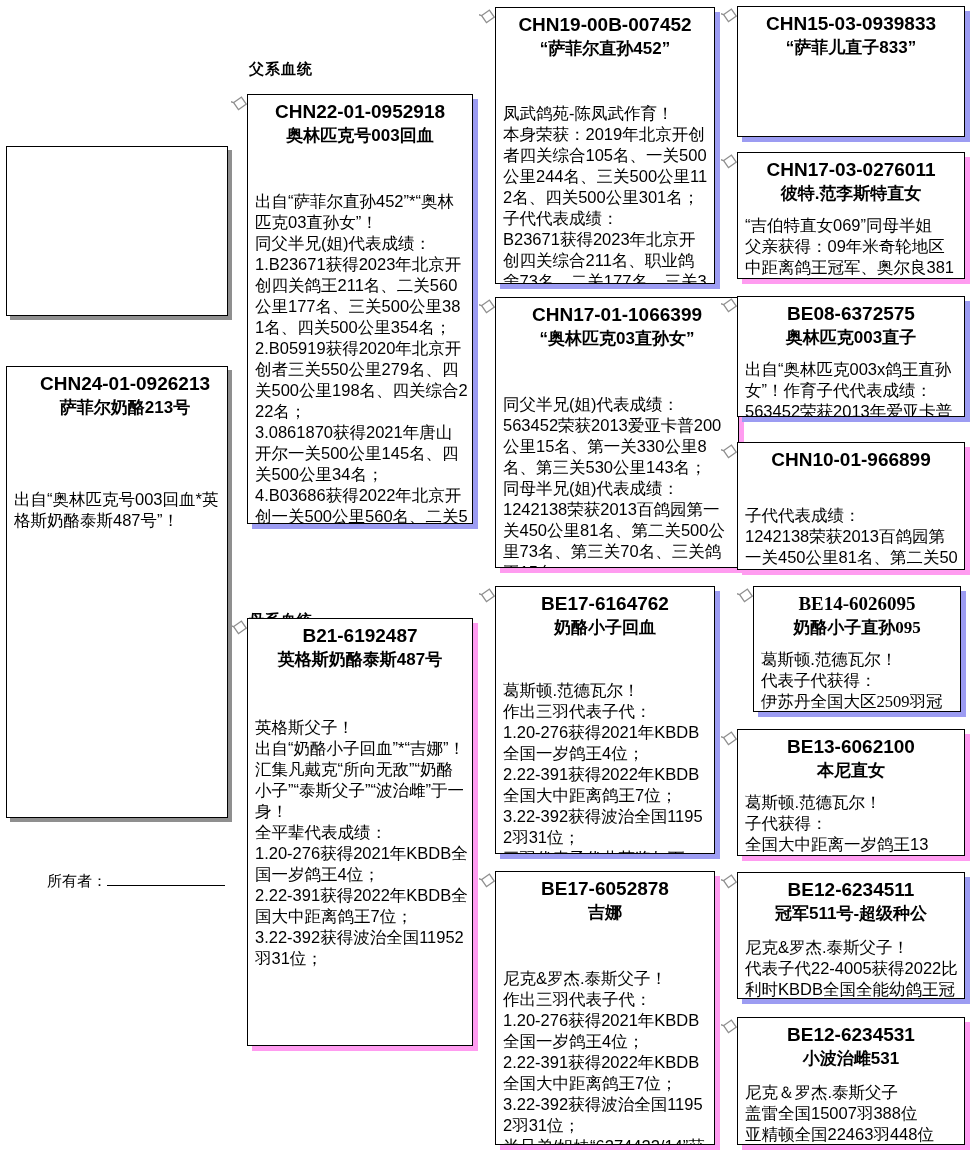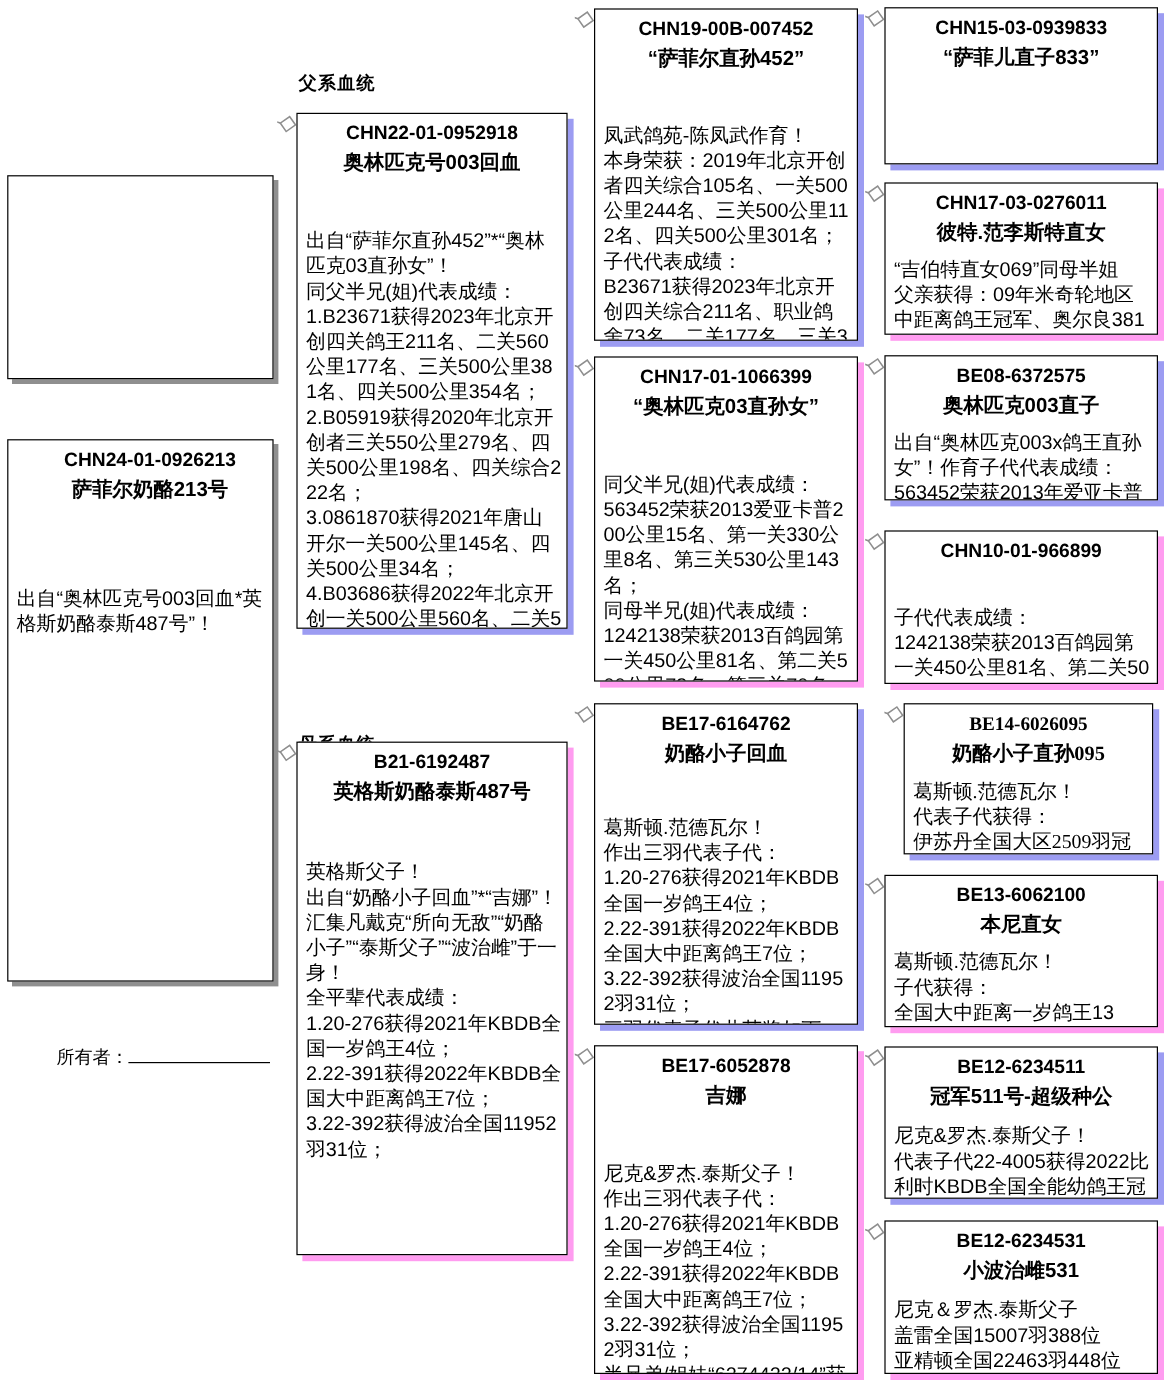--- a/index.html
+++ b/index.html
@@ -6,21 +6,21 @@
   #stage{
     position:relative;width:972px;height:1152px;background:#ffffff;overflow:hidden;
     font-family:"Liberation Sans",sans-serif;color:#000;
   }
   .lineage-label{position:absolute;font-size:15px;font-weight:bold;letter-spacing:1px;}
   .pbox{position:absolute;}
   .card{position:absolute;left:0;top:0;right:0;bottom:0;border:1.5px solid #000;background:#fff;overflow:hidden;}
   .card.blue{box-shadow:5px 5px 0 0 var(--pat,#9c9cf2);}
   .card.pink{box-shadow:5px 5px 0 0 var(--mat,#ff9cf0);}
   .card.gray{box-shadow:4px 4px 0 0 var(--neu,#8f8f8f);padding-left:16px;}
-  .hd{margin-top:5px;text-align:center;font-weight:bold;font-size:16px;line-height:24px;white-space:nowrap;}
+  .hd{margin-top:5px;text-align:center;font-weight:bold;font-size:19px;line-height:24px;white-space:nowrap;}
   .nm{text-align:center;font-weight:bold;font-size:17px;line-height:24px;white-space:nowrap;}
   .bd{position:absolute;left:7px;right:4px;font-size:16.5px;line-height:21px;
       white-space:pre-wrap;word-break:break-all;}
   .bucket{position:absolute;left:-16px;top:-1px;width:18px;height:18px;}
   .owner{position:absolute;font-size:15px;}
   .owner-blank{display:inline-block;width:118px;border-bottom:1.5px solid #000;height:14px;vertical-align:baseline;}
 </style>
 </head>
 <body>
 
@@ -96,21 +96,21 @@
     <div class="card blue">
       <div class="hd">CHN19-00B-007452</div>
       <div class="nm">“萨菲尔直孙452”</div>
       <div class="bd" style="top:95px;">凤武鸽苑-陈凤武作育！
 本身荣获：2019年北京开创者四关综合105名、一关500公里244名、三关500公里112名、四关500公里301名；
 子代代表成绩：
 B23671获得2023年北京开创四关综合211名、职业鸽舍73名、二关177名、三关381名.</div>
     </div>
   </div>
 
-  <div class="pbox" style="left:495px;top:297px;width:220px;height:271px;">
+  <div class="pbox" style="left:495px;top:297px;width:220px;height:271px;padding-left:24px;">
     <span class="bucket"><svg width="18" height="18" viewBox="0 0 18 18">
           <use href="#bucket-glyph"></use>
         </svg></span>
     <div class="card pink">
       <div class="hd">CHN17-01-1066399</div>
       <div class="nm">“奥林匹克03直孙女”</div>
       <div class="bd" style="top:96px;">同父半兄(姐)代表成绩：
 563452荣获2013爱亚卡普200公里15名、第一关330公里8名、第三关530公里143名；
 同母半兄(姐)代表成绩：
 1242138荣获2013百鸽园第一关450公里81名、第二关500公里73名、第三关70名、三关鸽王15名；</div>

